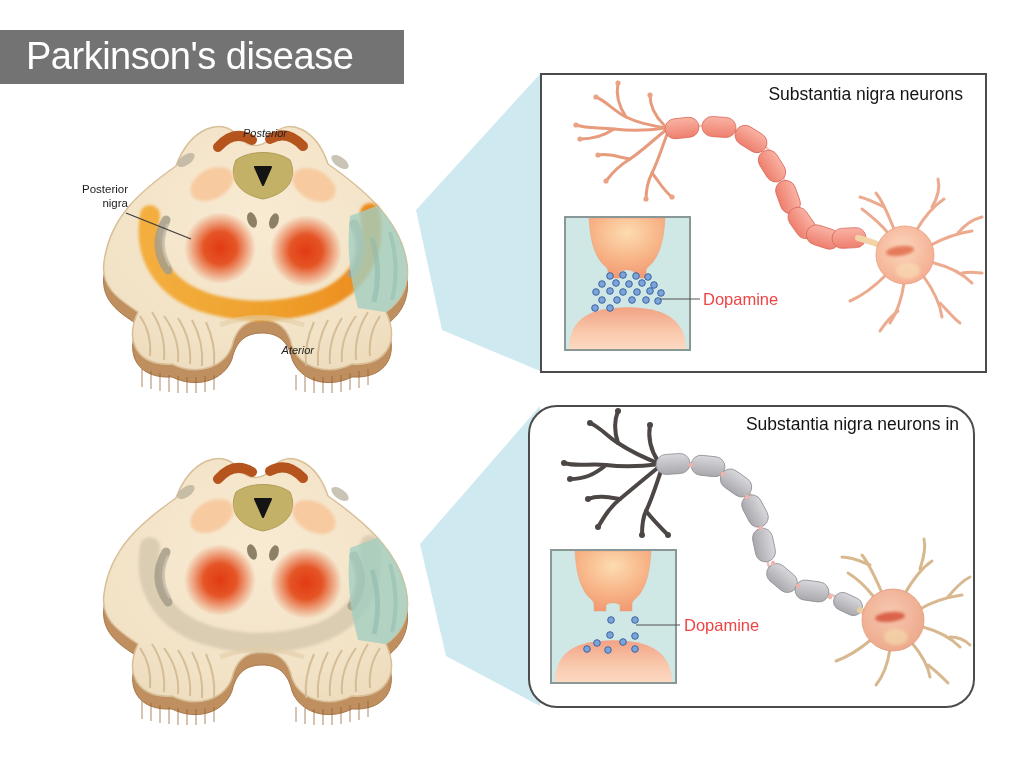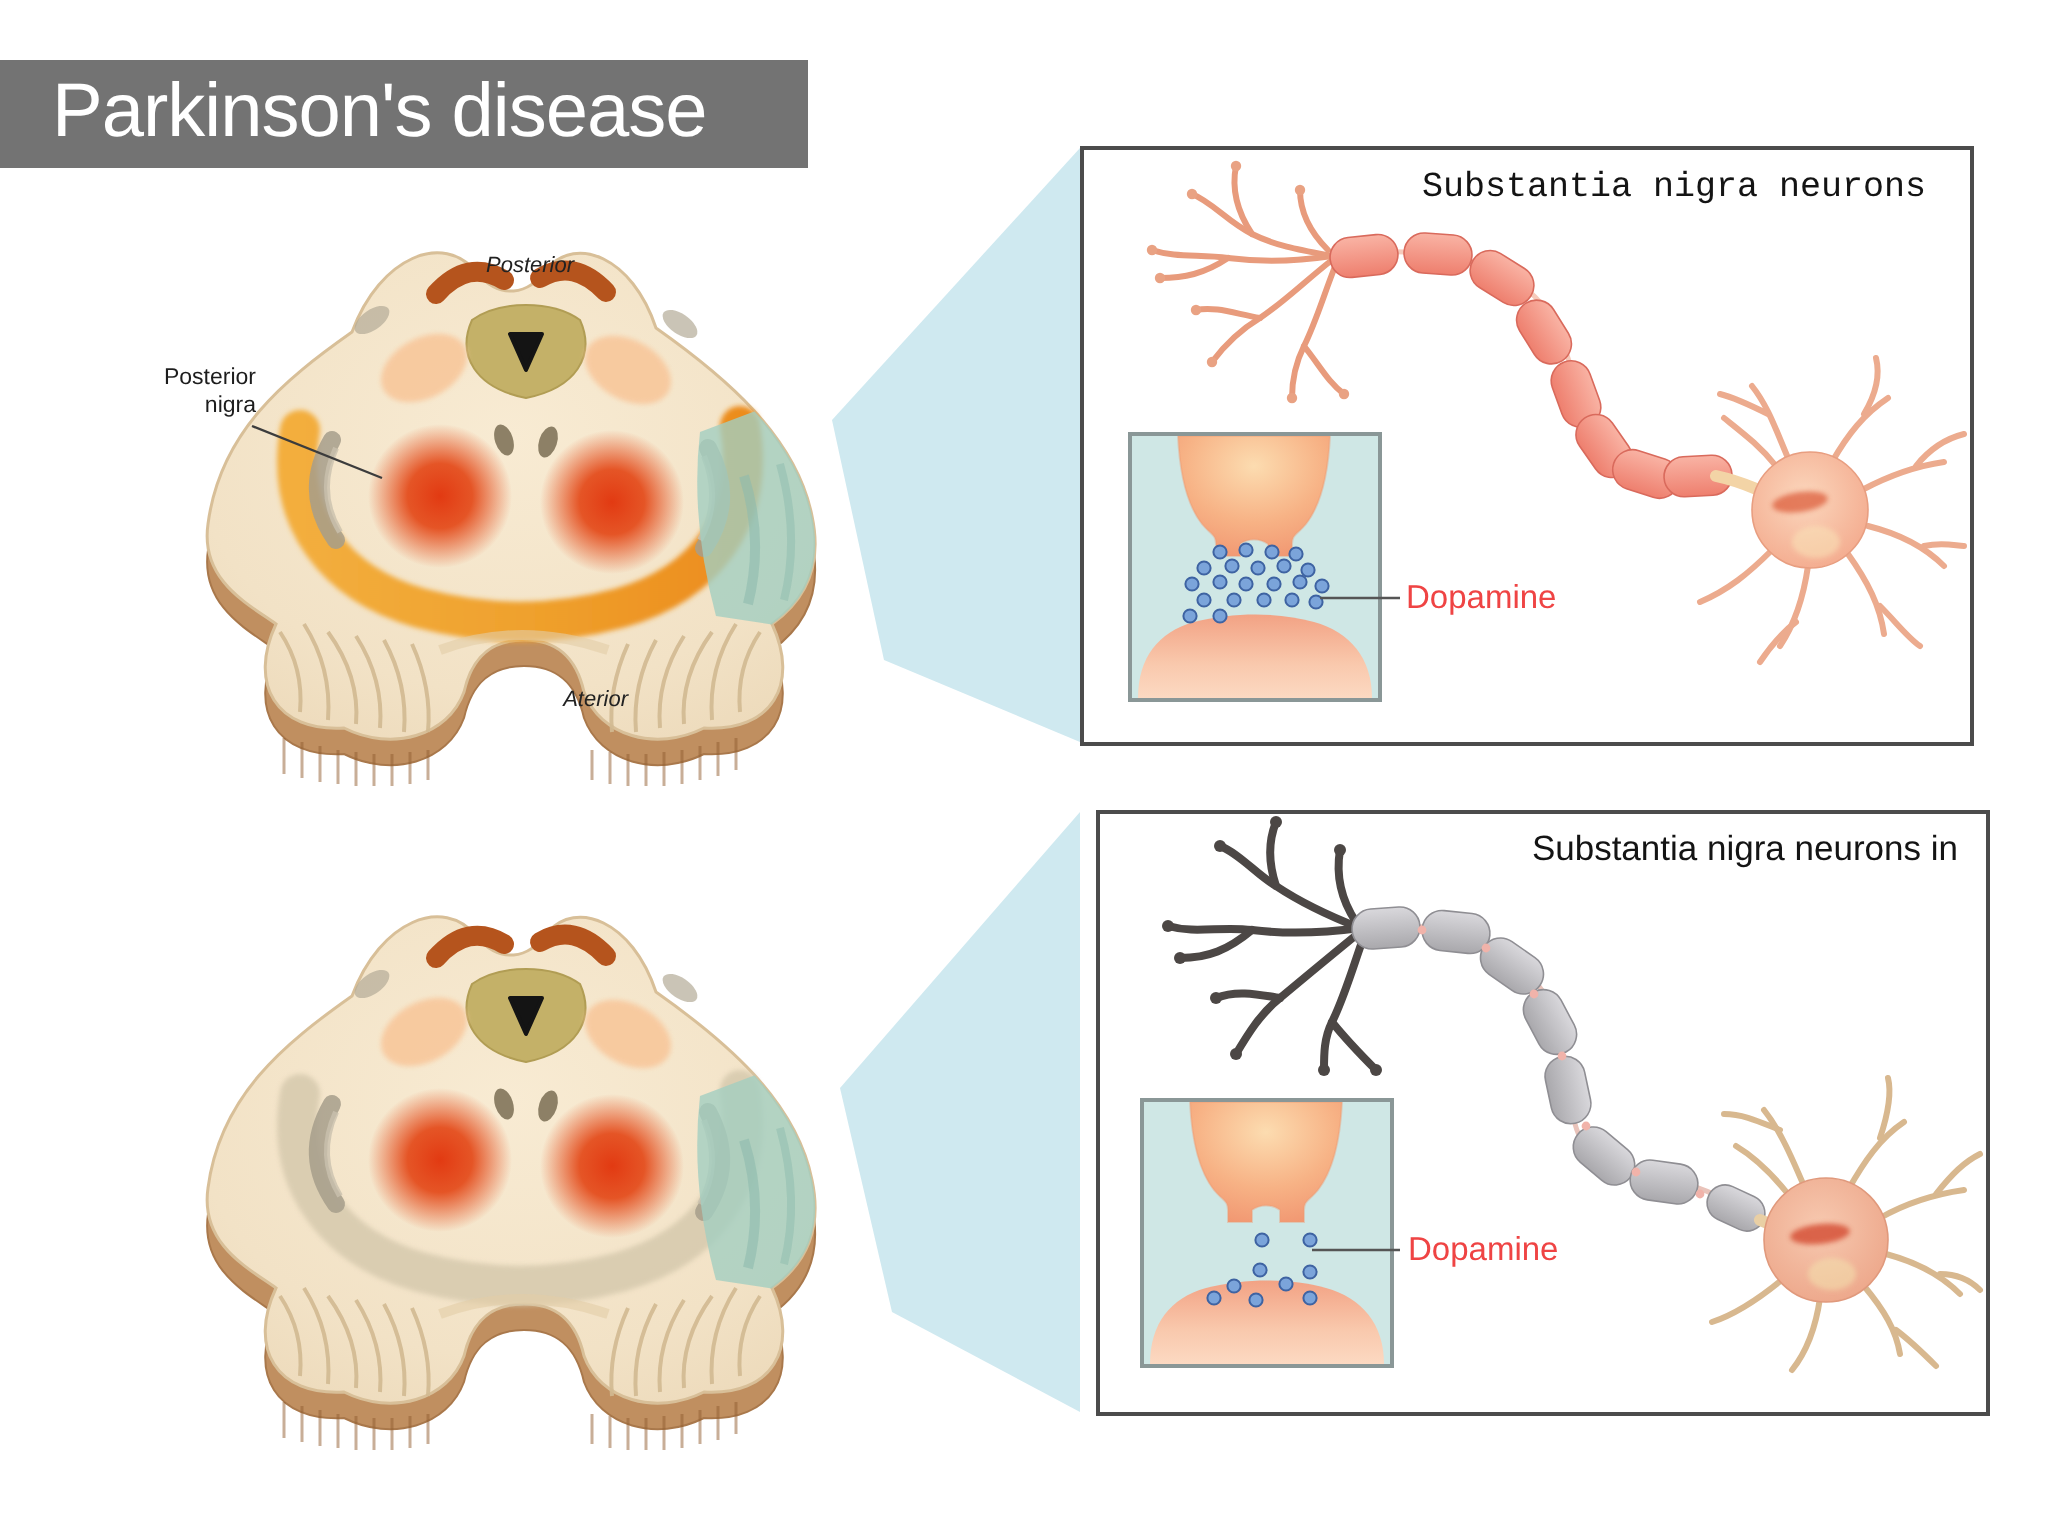--- a/index.html
+++ b/index.html
@@ -12,23 +12,23 @@
   .lbl{position:absolute;z-index:3;color:#222;}
   .lbl.small{font-size:11px;font-style:italic;}
   .posterior{left:205px;top:91px;width:120px;text-align:center;margin-top:36px;}
   .aterior{left:214px;top:344px;width:100px;text-align:right;}
   .sn-label{left:40px;top:182px;width:88px;font-size:11.5px;font-style:normal;text-align:right;line-height:1.25;color:#1d1d1d;}
   .caption{position:absolute;z-index:3;font-weight:bold;font-size:20px;color:#121212;text-align:center;}
   .caption.one{left:95px;top:385px;width:360px;}
   .caption.two{left:98px;top:711px;width:360px;}
   .panel{position:absolute;width:443px;background:#ffffff;border:2px solid #4c4c4c;z-index:2;}
   .panel.top{left:540px;top:73px;height:296px;}
-  .panel.bottom{left:548px;top:405px;height:299px;}
+  .panel.bottom{left:528px;top:405px;height:299px;border-radius:29px;}
   .panel-title{position:absolute;color:#141414;font-size:17.5px;line-height:1.3;}
-  .panel.top .panel-title{top:8px;right:22px;text-align:right;font-family:Liberation Mono, monospace;}
+  .panel.top .panel-title{top:8px;right:22px;text-align:right;}
   .panel.bottom .panel-title{top:6px;right:14px;text-align:center;}
   .panel-title span{display:block;}
   .dopamine{position:absolute;color:#ef4444;font-size:16.5px;}
   .panel.top .dopamine{left:161px;top:215px;}
   .panel.bottom .dopamine{left:154px;top:209px;}
   .dopamine-dot{fill:#7ba4da;stroke:#3e63a2;stroke-width:1;}
   .pf{position:absolute;left:0;top:0;}
 </style>
 </head>
 <body>

